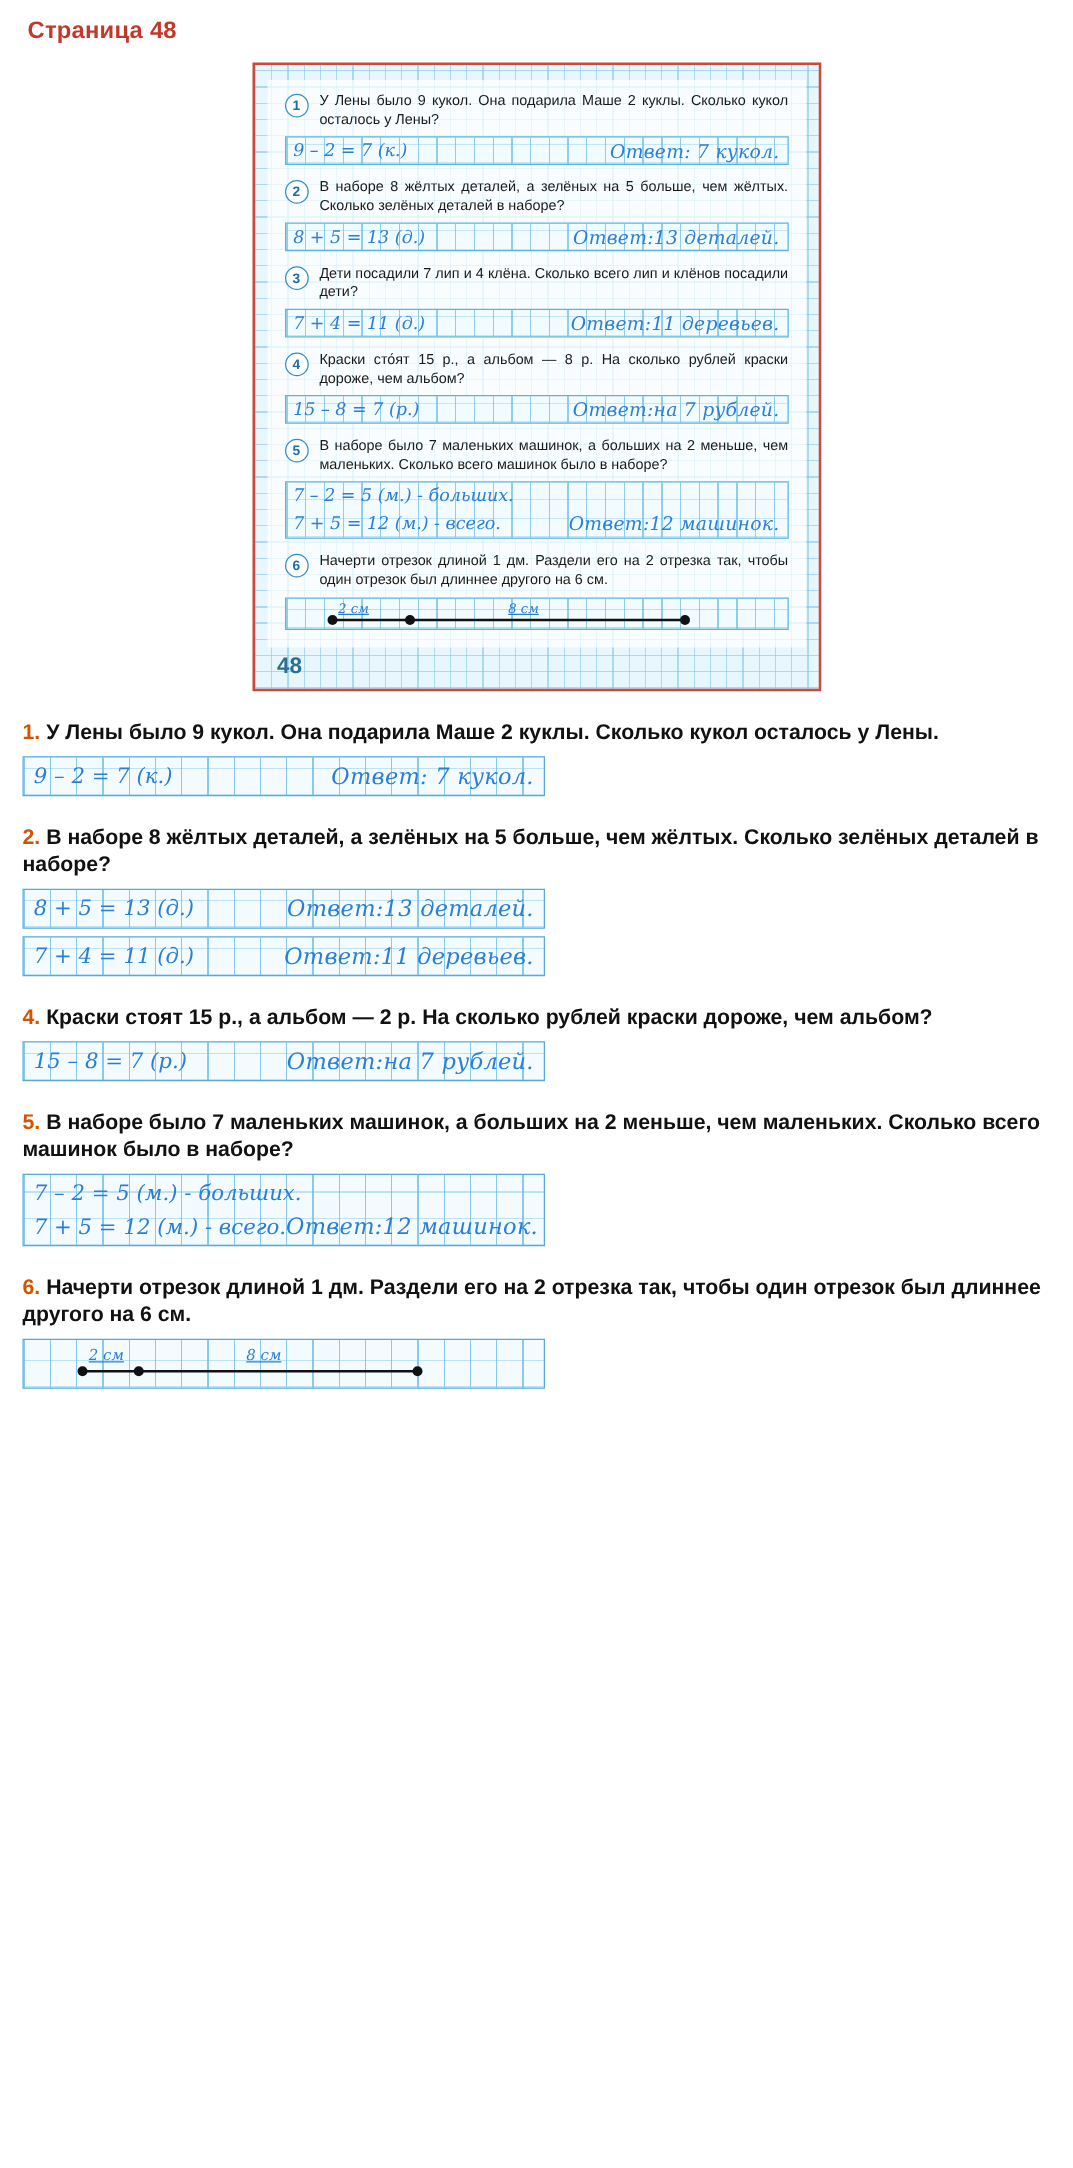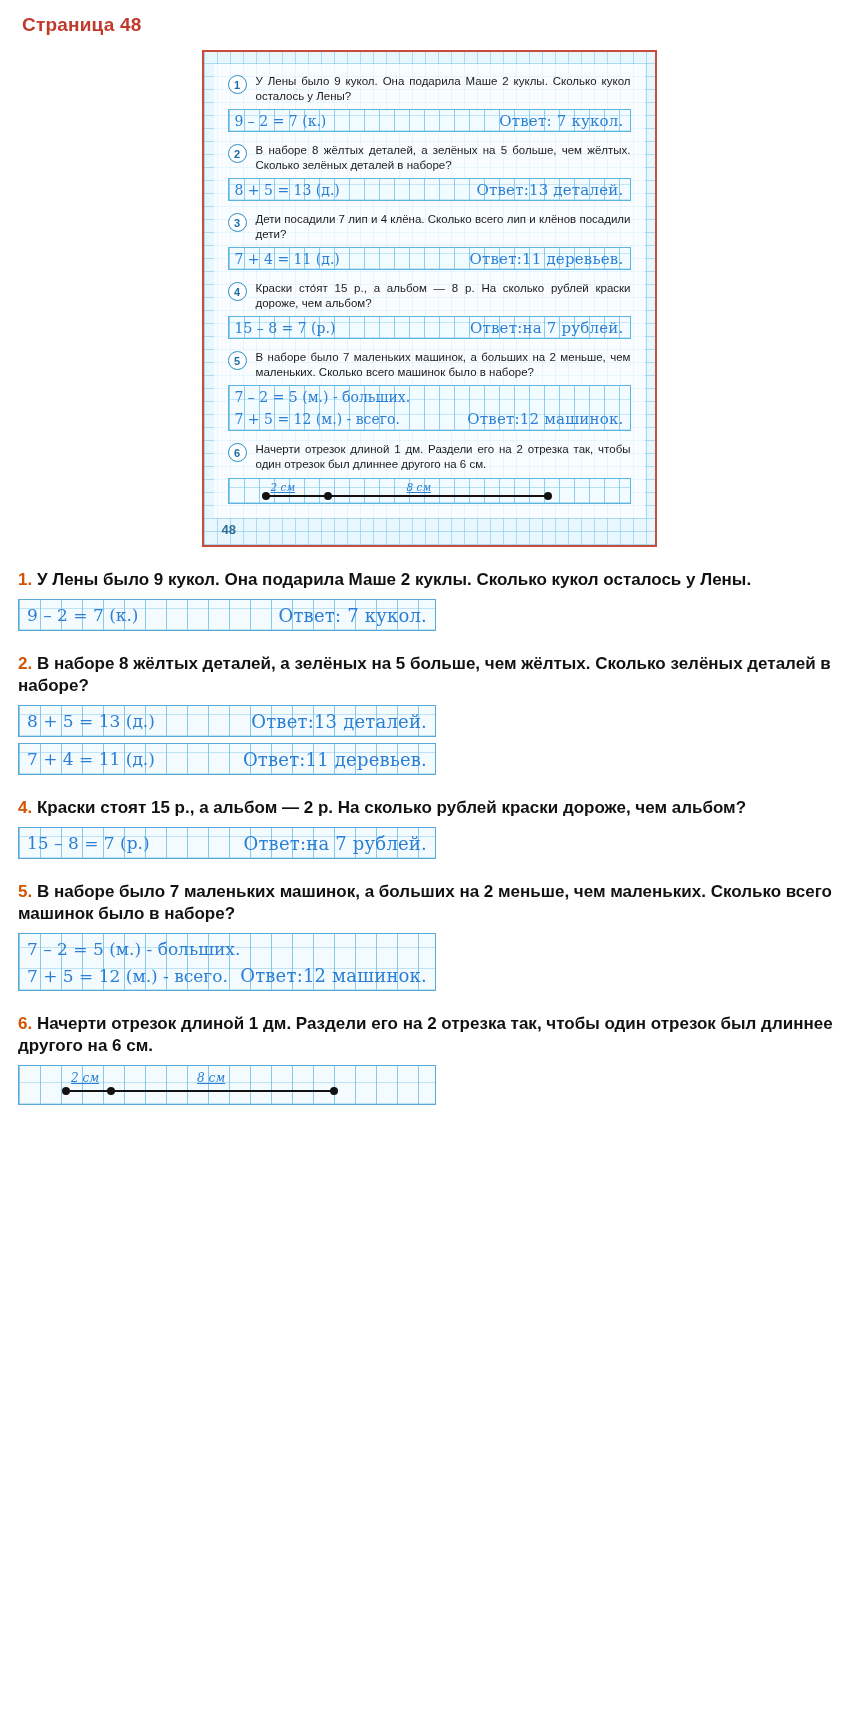--- a/index.html
+++ b/index.html
@@ -80,20 +80,21 @@
     display: flex;
     align-items: center;
     padding: 0 6px;
     overflow: hidden;
   }
   .hand-strip.tall { height: 46px; flex-direction: column; align-items: stretch; justify-content: center; padding: 0 6px; }
   .hand-row { display: flex; align-items: center; height: 22px; }
   .hand {
     color: #2a7fd4;
     font-family: "DejaVu Serif", serif;
+    font-style: italic;
     font-size: 14px;
     white-space: nowrap;
   }
   .hand.answer {
     font-size: 15px;
     letter-spacing: 0.2px;
   }
   .spacer { flex: 1; }
 
   
@@ -124,21 +125,21 @@
     position: absolute;
     top: 2px;
     font-size: 10.5px;
     color: #2a7fd4;
     font-family: "DejaVu Serif", serif;
     font-style: italic;
     text-decoration: underline;
   }
 
   .page-number {
-    font-size: 13px;
+    font-size: 18px;
     font-weight: bold;
     color: #2b6e96;
     padding: 4px 0 2px 8px;
   }
 
   
   .block { padding: 0 18px; }
   .q {
     font-size: 17px;
     font-weight: bold;

